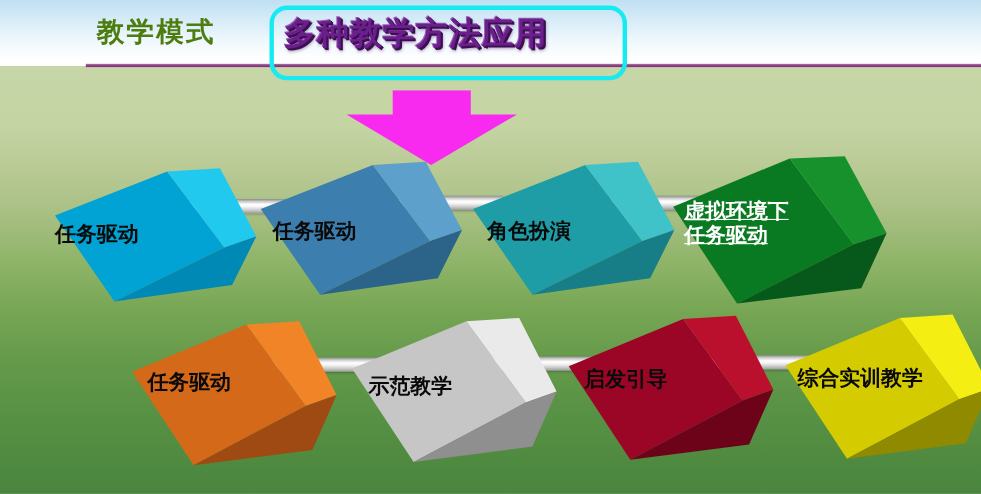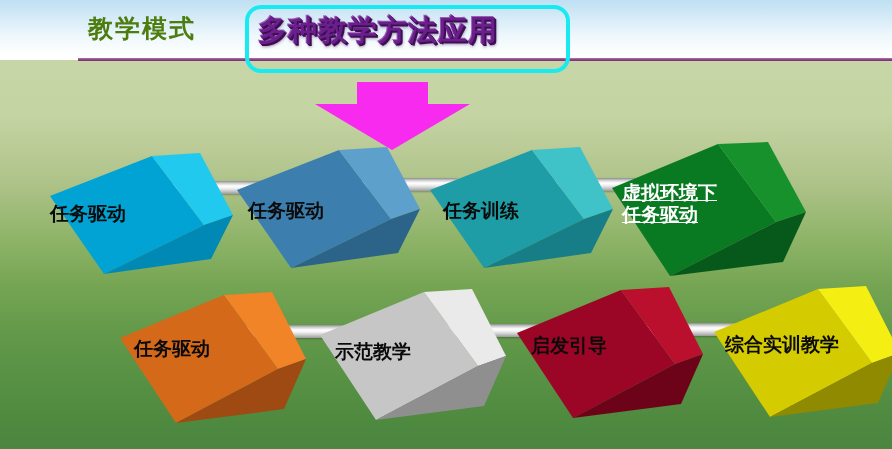--- a/index.html
+++ b/index.html
@@ -169,21 +169,21 @@
   </div>
   <div class="cube-label lbl-dark" style="left:248px;top:199px;">任务驱动</div>
 
   <div class="cube" style="left:428px;top:140px;">
     <svg width="200" height="135" viewBox="0 0 200 135">
       <polygon points="2,50 104,10 156,79 56,128" fill="#1f9da6"></polygon>
       <polygon points="104,10 152,7 185,69 156,79" fill="#3fc2c8"></polygon>
       <polygon points="156,79 185,69 163,113 56,128" fill="#177d86"></polygon>
     </svg>
   </div>
-  <div class="cube-label lbl-dark" style="left:443px;top:199px;">任务训练</div>
+  <div class="cube-label lbl-dark" style="left:443px;top:199px;">角色扮演</div>
 
   <div class="cube" style="left:608px;top:136px;">
     <svg width="215" height="150" viewBox="0 0 215 150">
       <polygon points="4,52 110,8 168,86 62,140" fill="#0a7a22"></polygon>
       <polygon points="110,8 160,6 198,76 168,86" fill="#17912c"></polygon>
       <polygon points="168,86 198,76 175,126 62,140" fill="#06591a"></polygon>
     </svg>
   </div>
   <div class="cube-label lbl-light" style="left:622px;top:181px;">
     <div>虚拟环境下</div>

